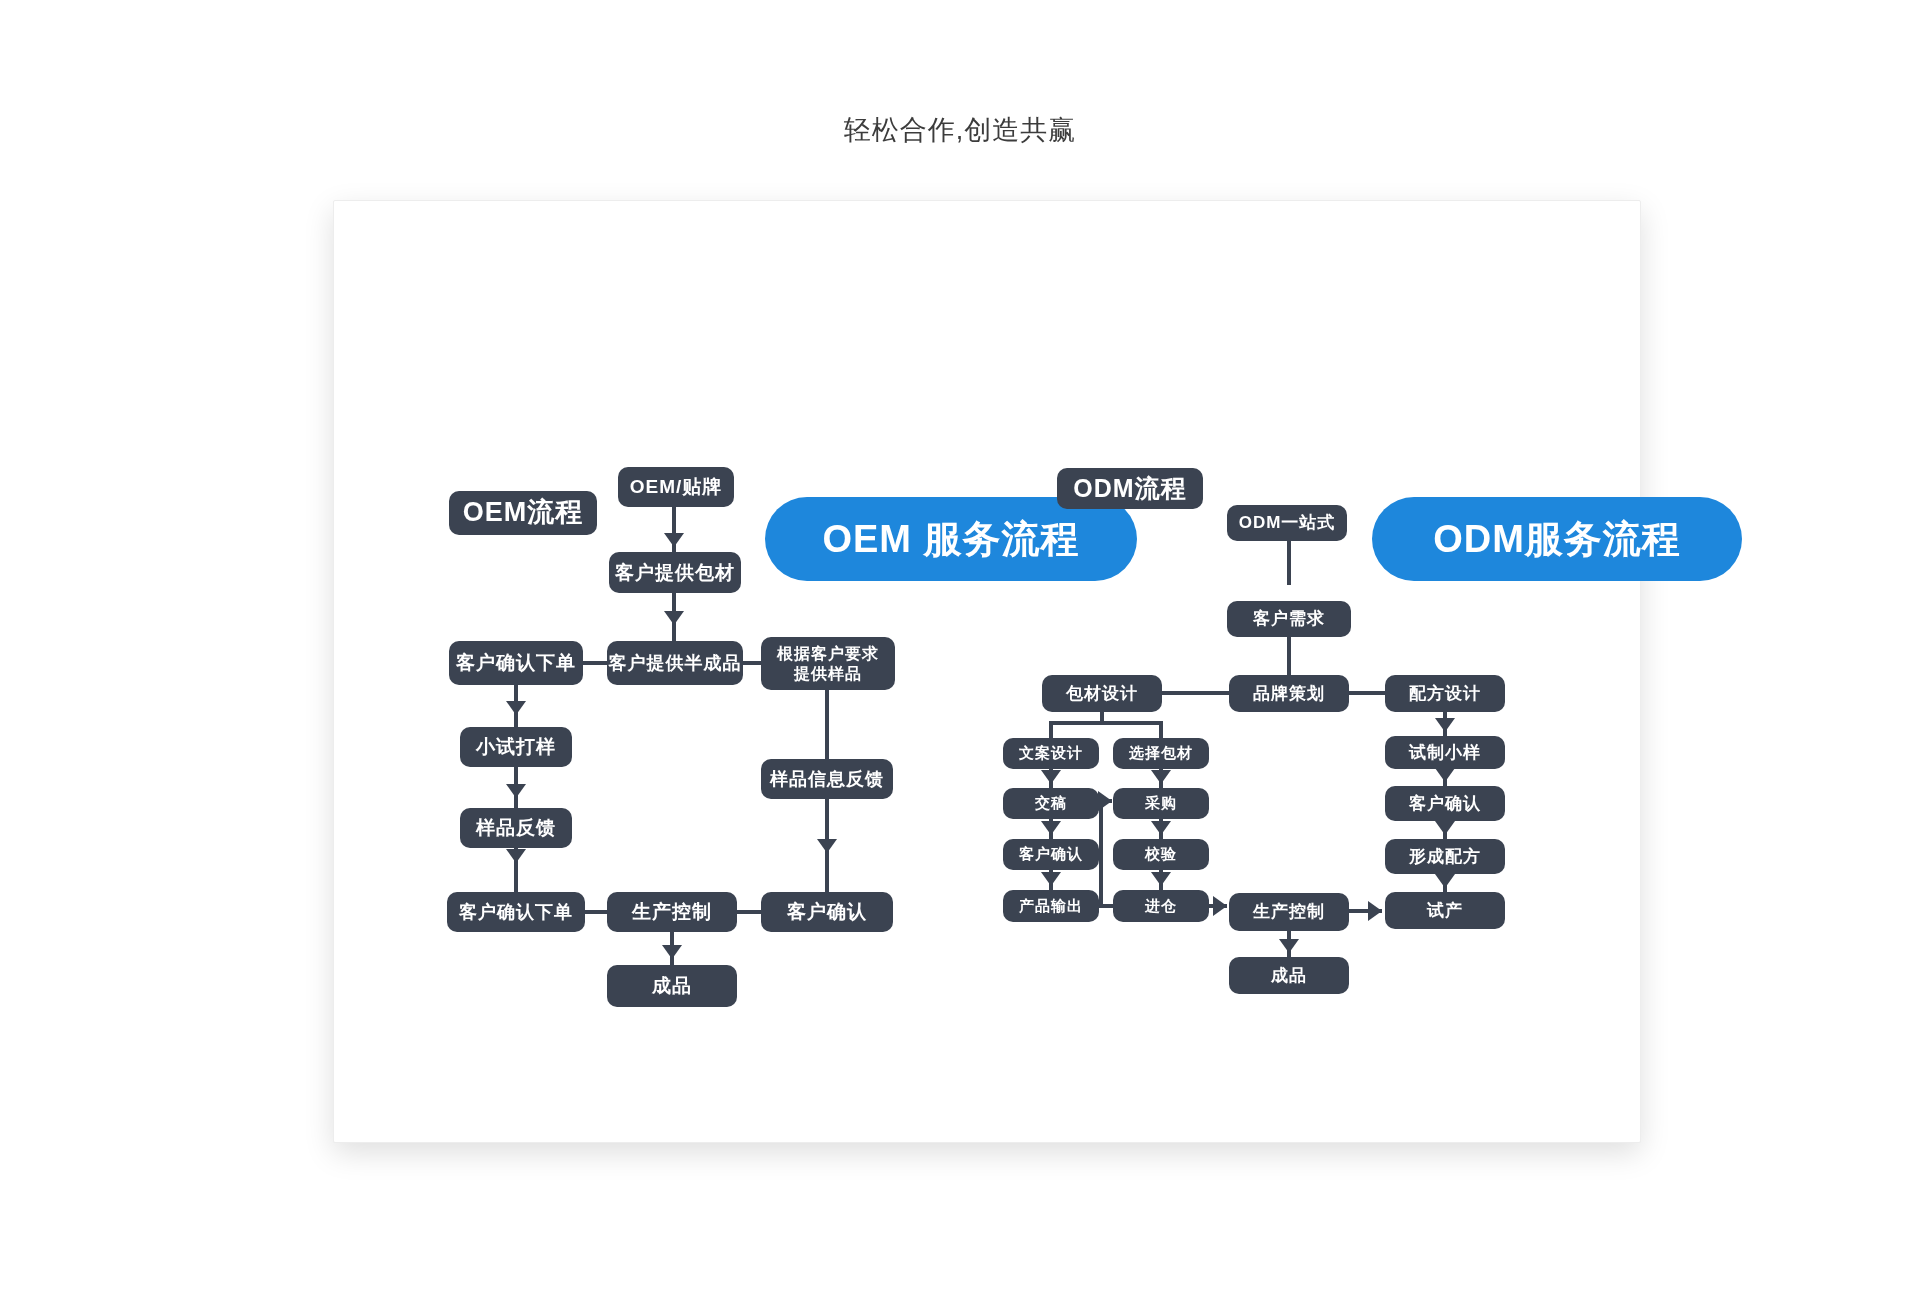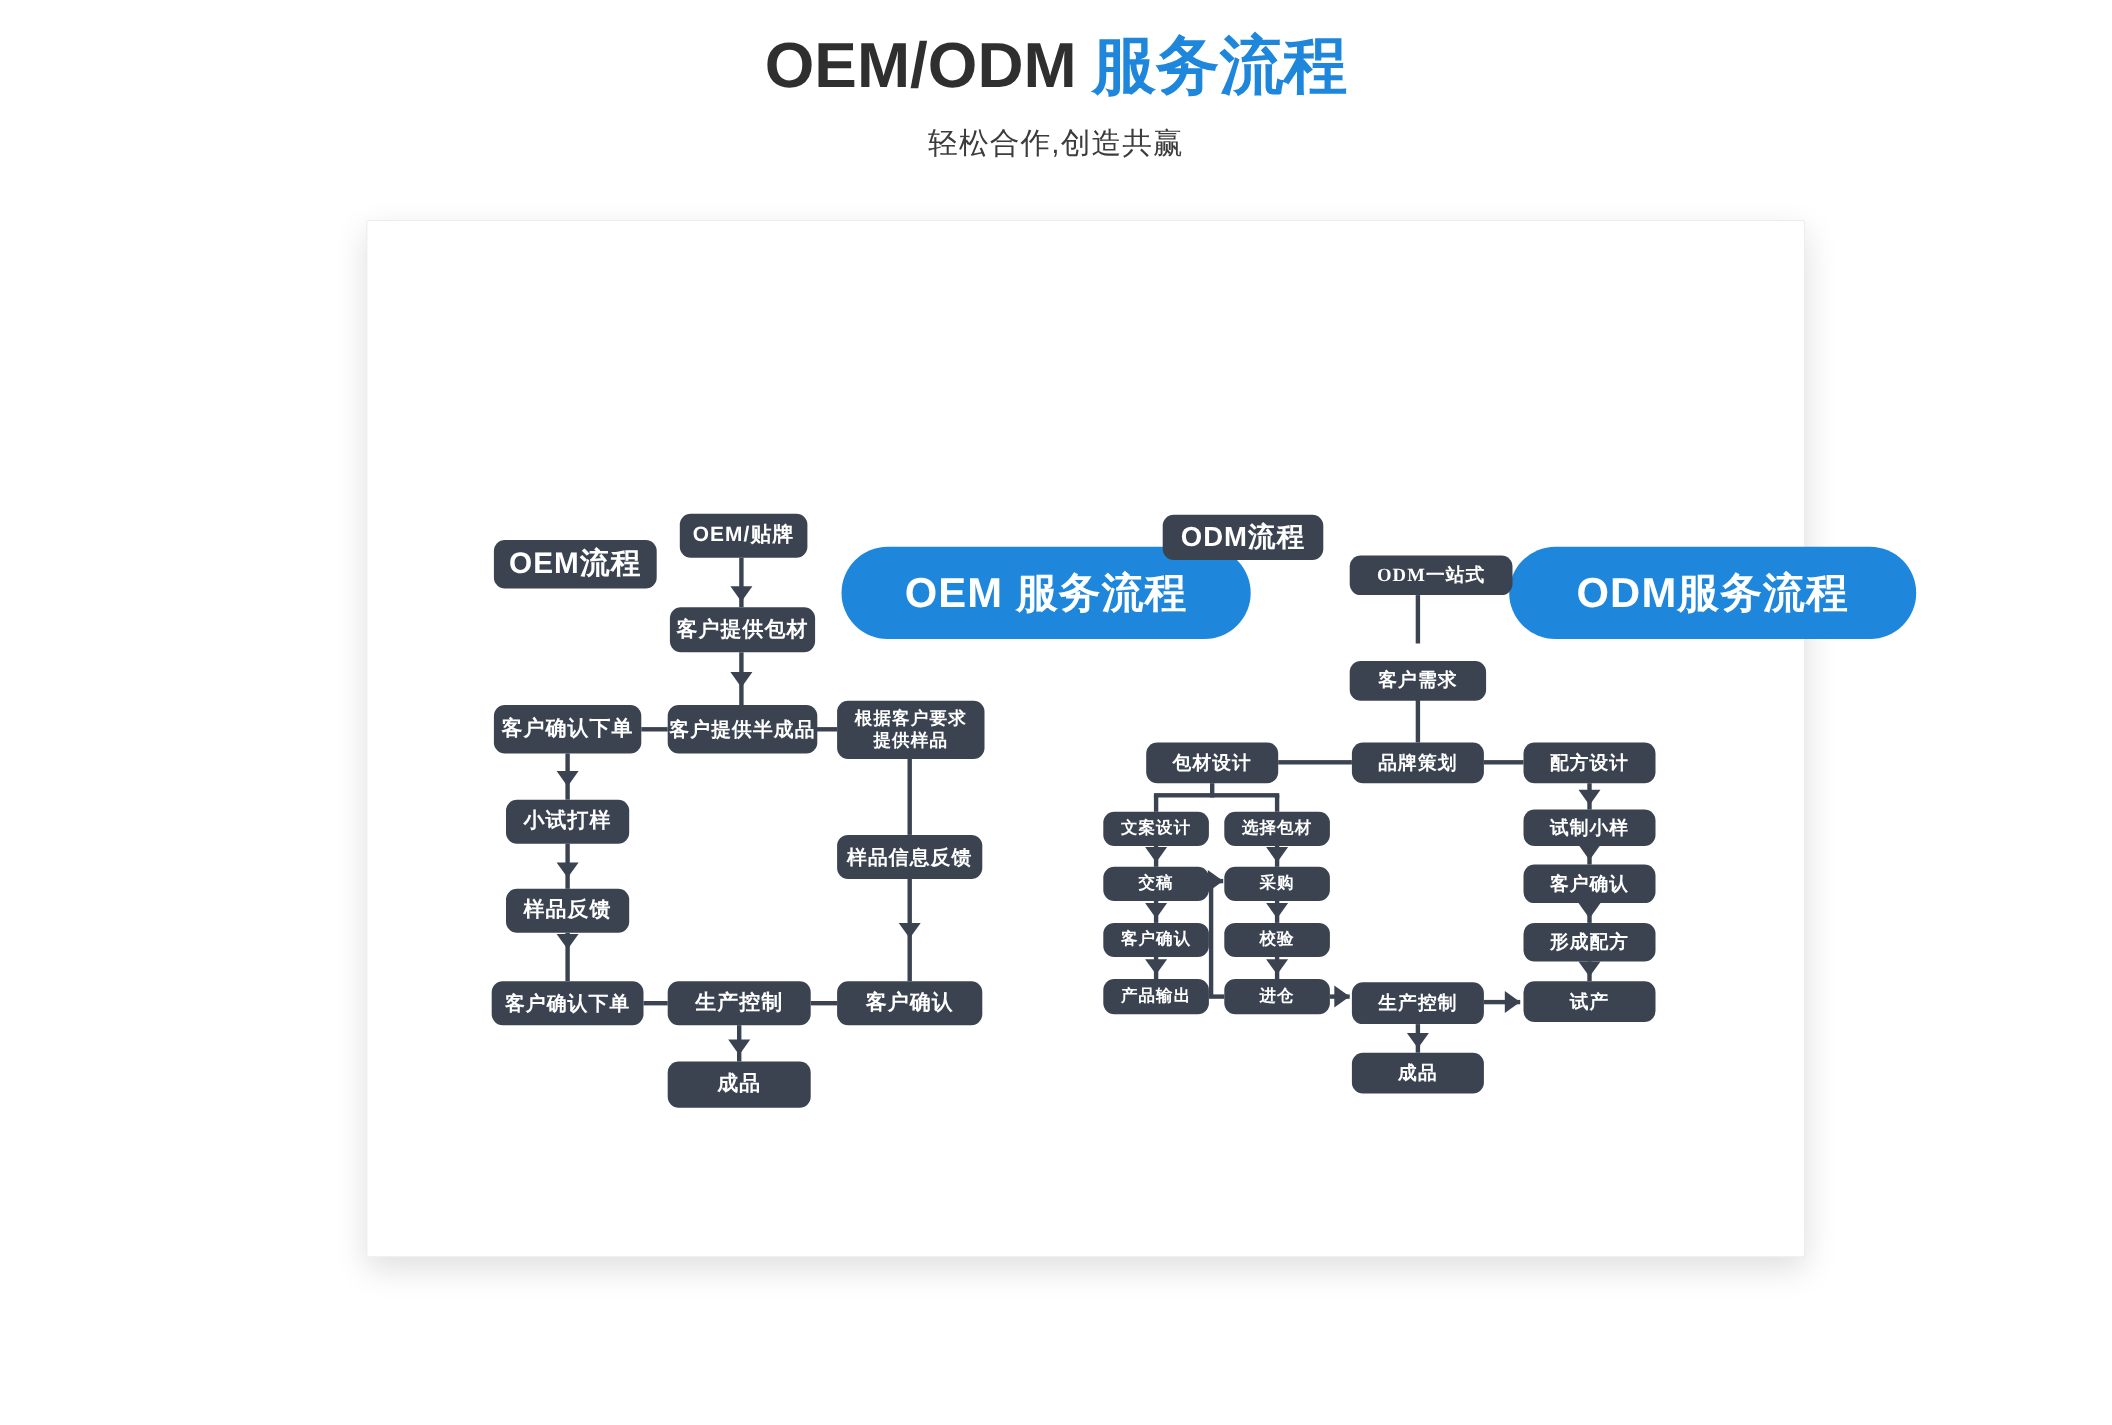--- a/index.html
+++ b/index.html
@@ -46,23 +46,20 @@
   .cline{position:absolute;background:var(--node);}
   .arr{position:absolute;width:0;height:0;}
   .arr.down{border-left:10px solid transparent;border-right:10px solid transparent;border-top:14px solid var(--node);}
   .arr.right{border-top:10px solid transparent;border-bottom:10px solid transparent;border-left:14px solid var(--node);}
 </style>
 </head>
 <body>
 
 <div id="stage">
 
-  <div class="page-title">
-    <span>OEM/ODM</span><span class="blue">服务流程</span>
-  </div>
 
   <div class="page-subtitle">轻松合作,创造共赢</div>
 
   <div class="card">
 
     <div class="pill oem">
       <span>OEM 服务流程</span>
     </div>
 
     <div class="pill odm">
@@ -78,21 +75,21 @@
         <div class="node" style="left: 427px; top: 436px; width: 134px; height: 53px; font-size: 16px;">根据客户要求
 提供样品</div>
         <div class="node" style="left: 126px; top: 526px; width: 112px; height: 40px; font-size: 19px;">小试打样</div>
         <div class="node" style="left: 126px; top: 607px; width: 112px; height: 40px; font-size: 19px;">样品反馈</div>
         <div class="node" style="left: 427px; top: 558px; width: 132px; height: 40px; font-size: 18px;">样品信息反馈</div>
         <div class="node" style="left: 113px; top: 691px; width: 138px; height: 40px; font-size: 18px;">客户确认下单</div>
         <div class="node" style="left: 273px; top: 691px; width: 130px; height: 40px; font-size: 19px;">生产控制</div>
         <div class="node" style="left: 427px; top: 691px; width: 132px; height: 40px; font-size: 19px;">客户确认</div>
         <div class="node" style="left: 273px; top: 764px; width: 130px; height: 42px; font-size: 19px;">成品</div>
         <div class="node tag" style="left: 723px; top: 267px; width: 146px; height: 41px; font-size: 25px;">ODM流程</div>
-        <div class="node" style="left: 893px; top: 304px; width: 148px; height: 36px; font-size: 17px; font-family: Liberation Serif, serif;">ODM一站式</div>
+        <div class="node" style="left: 893px; top: 304px; width: 120px; height: 36px; font-size: 17px;">ODM一站式</div>
         <div class="node" style="left: 893px; top: 384px; width: 124px; height: 36px; font-size: 17px; margin-top: 16px;">客户需求</div>
         <div class="node" style="left: 708px; top: 474px; width: 120px; height: 37px; font-size: 17px;">包材设计</div>
         <div class="node" style="left: 895px; top: 474px; width: 120px; height: 37px; font-size: 17px;">品牌策划</div>
         <div class="node" style="left: 1051px; top: 474px; width: 120px; height: 37px; font-size: 17px; text-align: right;">配方设计</div>
         <div class="node" style="left: 669px; top: 537px; width: 96px; height: 31px; font-size: 15px;">文案设计</div>
         <div class="node" style="left: 779px; top: 537px; width: 96px; height: 31px; font-size: 15px;">选择包材</div>
         <div class="node" style="left: 1051px; top: 535px; width: 120px; height: 33px; font-size: 17px;">试制小样</div>
         <div class="node" style="left: 669px; top: 587px; width: 96px; height: 31px; font-size: 15px;">交稿</div>
         <div class="node" style="left: 779px; top: 587px; width: 96px; height: 31px; font-size: 15px;">采购</div>
         <div class="node" style="left: 1051px; top: 585px; width: 120px; height: 35px; font-size: 17px;">客户确认</div>

